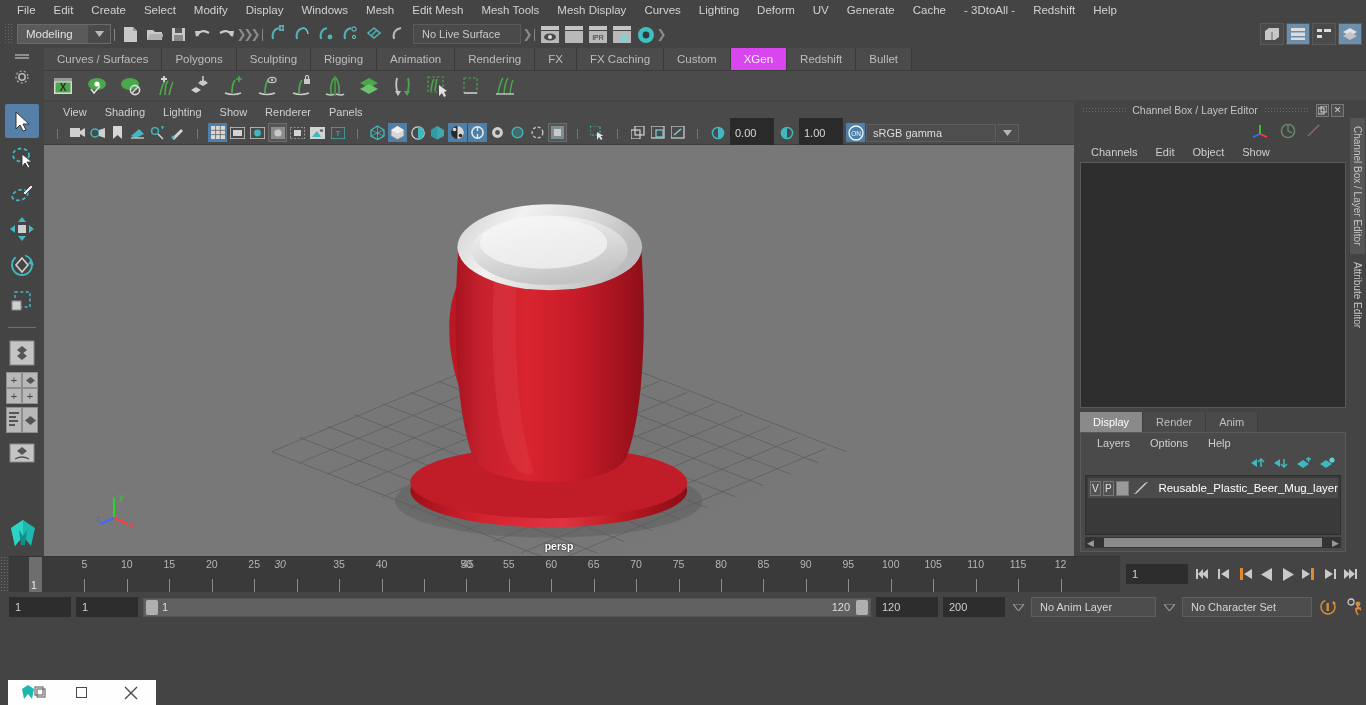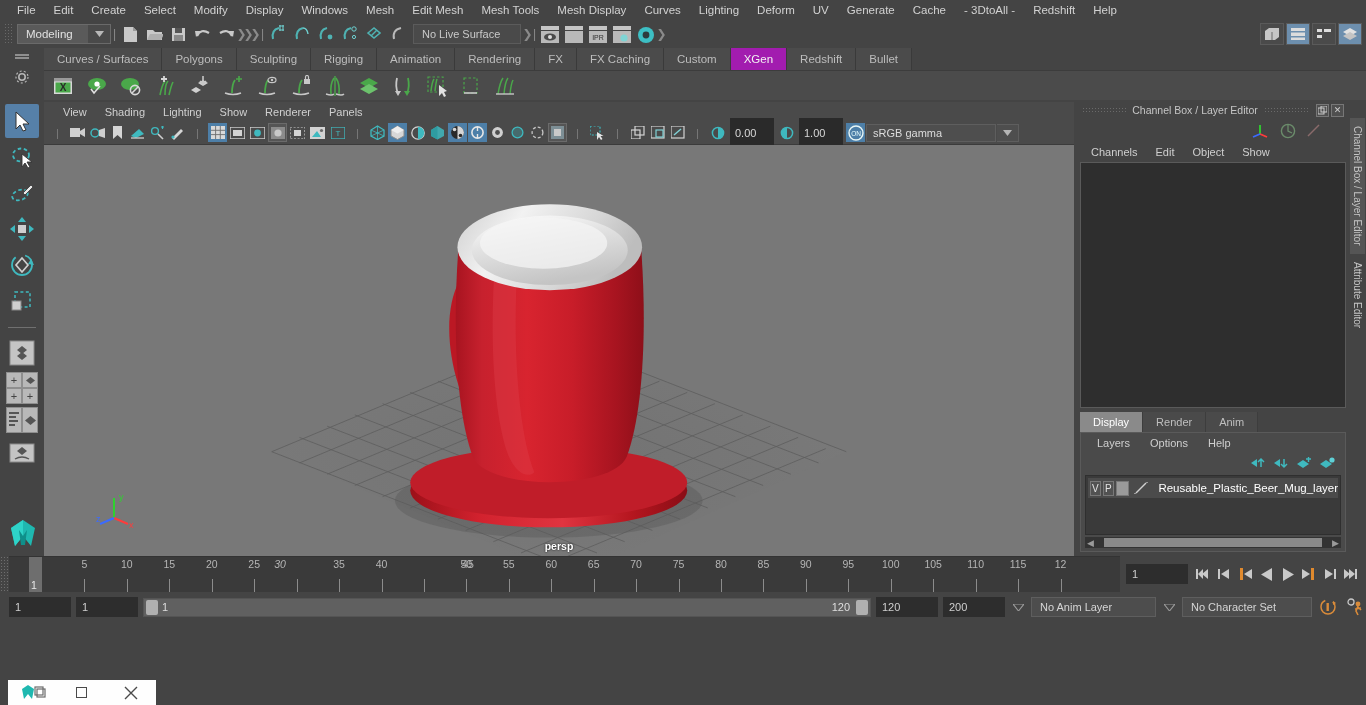--- a/index.html
+++ b/index.html
@@ -34,21 +34,21 @@
 
   
   .shelfwrap { background:#3d3d3d; height:52px; position:relative; display:flex; }
   .shelf-left { width:44px; background:#444; display:flex; flex-direction:column; align-items:center; }
   .shelf-left .h { margin-top:6px; width:14px; height:2px; background:#8f8f8f; box-shadow:0 3px 0 #8f8f8f;}
   .shelf-left .g { margin-top:14px; }
   .shelf-right { flex:1; }
   .shelftabs { height:22px; display:flex; background:#444; }
   .stab { padding:0 13px; height:22px; line-height:22px; font-size:11.5px; color:#bdbdbd; background:#4b4b4b;
           border-right:1px solid #3a3a3a; white-space:nowrap; }
-  .stab.active { background:#a21caf; color:#f2f2f2; }
+  .stab.active { background:#d946ef; color:#f2f2f2; }
   .shelfbar { height:30px; background:#4b4b4b; display:flex; align-items:center; padding-left:4px; gap:4px;
               border-top:1px solid #3c3c3c;}
   .sbi { width:30px; height:28px; display:flex; align-items:center; justify-content:center; }
 
   
   .mainrow { display:flex; height:456px; background:#444; }
   .toolbox { width:44px; background:#444; display:flex; flex-direction:column; align-items:center; padding-top:4px; }
   .tbi { width:34px; height:34px; margin-bottom:2px; display:flex; align-items:center; justify-content:center;
          border-radius:2px;}
   .tbi.sel { background:#5680a8; }

